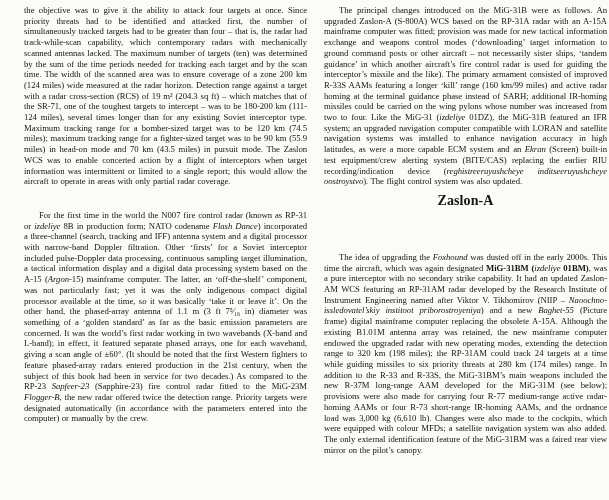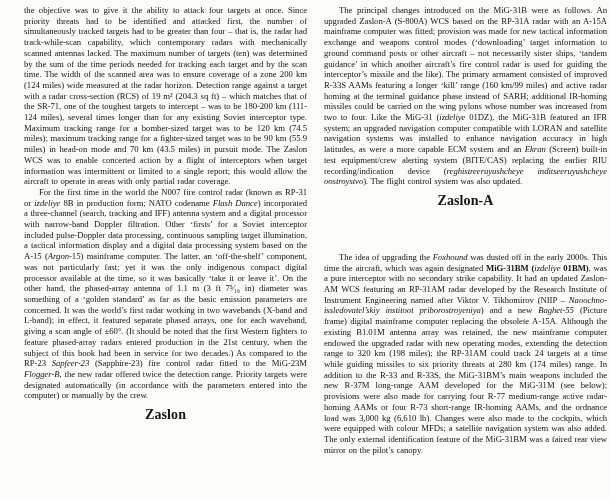--- a/index.html
+++ b/index.html
@@ -17,21 +17,21 @@
   .col{width:283px;flex:0 0 283px;}
   .para{
     margin:0;
     font-size:8.7px;
     line-height:10.7px;
     text-align:justify;
     letter-spacing:-0.05px;
     word-spacing:0.4px;
   }
   .para.indent{text-indent:15px;}
-  .para + .para{margin-top:0;}
+  .para + .para{margin-top:23px;}
   .heading{
     margin-top:8px;
     text-align:center;
     font-weight:bold;
     font-size:14px;
     line-height:11px;
     letter-spacing:0.1px;
   }
   .section-break{margin-top:46px;}
   .s-i{font-style:italic;}
@@ -39,21 +39,20 @@
   .s-bi{font-weight:normal;font-style:italic;}
 </style>
 </head>
 <body>
 
 <div class="page">
   <div class="columns">
     <div class="col">
         <p class="para"><span>the objective was to give it the ability to attack four targets at once. Since priority threats had to be identified and attacked first, the number of simultaneously tracked targets had to be greater than four – that is, the radar had track-while-scan capability, which contemporary radars with mechanically scanned antennas lacked. The maximum number of targets (ten) was determined by the sum of the time periods needed for tracking each target and by the scan time. The width of the scanned area was to ensure coverage of a zone 200 km (124 miles) wide measured at the radar horizon. Detection range against a target with a radar cross-section (RCS) of 19 m² (204.3 sq ft) – which matches that of the SR-71, one of the toughest targets to intercept – was to be 180-200 km (111-124 miles), several times longer than for any existing Soviet interceptor type. Maximum tracking range for a bomber-sized target was to be 120 km (74.5 miles); maximum tracking range for a fighter-sized target was to be 90 km (55.9 miles) in head-on mode and 70 km (43.5 miles) in pursuit mode. The Zaslon WCS was to enable concerted action by a flight of interceptors when target information was intermittent or limited to a single report; this would allow the aircraft to operate in areas with only partial radar coverage.</span></p>
         <p class="para indent"><span>For the first time in the world the N007 fire control radar (known as RP-31 or </span><span class="s-i">izdeliye</span><span> 8B in production form; NATO codename </span><span class="s-i">Flash Dance</span><span>) incorporated a three-channel (search, tracking and IFF) antenna system and a digital processor with narrow-band Doppler filtration. Other ‘firsts’ for a Soviet interceptor included pulse-Doppler data processing, continuous sampling target illumination, a tactical information display and a digital data processing system based on the A-15 (</span><span class="s-i">Argon</span><span>-15) mainframe computer. The latter, an ‘off-the-shelf’ component, was not particularly fast; yet it was the only indigenous compact digital processor available at the time, so it was basically ‘take it or leave it’. On the other hand, the phased-array antenna of 1.1 m (3 ft 7⁵⁄₁₆ in) diameter was something of a ‘golden standard’ as far as the basic emission parameters are concerned. It was the world’s first radar working in two wavebands (X-band and L-band); in effect, it featured separate phased arrays, one for each waveband, giving a scan angle of ±60°. (It should be noted that the first Western fighters to feature phased-array radars entered production in the 21st century, when the subject of this book had been in service for two decades.) As compared to the RP-23 </span><span class="s-i">Sapf</span><span class="s-bi">eer</span><span class="s-i">-23</span><span> (Sapphire-23) fire control radar fitted to the MiG-23M </span><span class="s-i">Flogger-B</span><span>, the new radar offered twice the detection range. Priority targets were designated automatically (in accordance with the parameters entered into the computer) or manually by the crew.</span></p>
-        <div class="heading">Zaslon</div>
       </div>
     <div class="col">
         <p class="para indent"><span>The principal changes introduced on the MiG-31B were as follows. An upgraded Zaslon-A (S-800A) WCS based on the RP-31A radar with an A-15A mainframe computer was fitted; provision was made for new tactical information exchange and weapons control modes (‘downloading’ target information to ground command posts or other aircraft – not necessarily sister ships, ‘tandem guidance’ in which another aircraft’s fire control radar is used for guiding the interceptor’s missile and the like). The primary armament consisted of improved R-33S AAMs featuring a longer ‘kill’ range (160 km/99 miles) and active radar homing at the terminal guidance phase instead of SARH; additional IR-homing missiles could be carried on the wing pylons whose number was increased from two to four. Like the MiG-31 (</span><span class="s-i">izdeliye</span><span> 01DZ), the MiG-31B featured an IFR system; an upgraded navigation computer compatible with LORAN and satellite navigation systems was installed to enhance navigation accuracy in high latitudes, as were a more capable ECM system and an </span><span class="s-i">Ek</span><span class="s-bi">ran</span><span> (Screen) built-in test equipment/crew alerting system (BITE/CAS) replacing the earlier RIU recording/indication device (</span><span class="s-i">reghist</span><span class="s-bi">ree</span><span class="s-i">ruyushcheye indit</span><span class="s-bi">see</span><span class="s-i">ruyushcheye oo</span><span class="s-bi">stroy</span><span class="s-i">stvo</span><span>). The flight control system was also updated.</span></p>
         <div class="heading">Zaslon-A</div>
         <p class="para indent section-break"><span>The idea of upgrading the </span><span class="s-i">Foxhound</span><span> was dusted off in the early 2000s. This time the aircraft, which was again designated </span><span class="s-b">MiG-31BM (</span><span class="s-bi">izdeliye</span><span class="s-b"> 01BM)</span><span>, was a pure interceptor with no secondary strike capability. It had an updated Zaslon-AM WCS featuring an RP-31AM radar developed by the Research Institute of Instrument Engineering named after Viktor V. Tikhomirov (NIIP – </span><span class="s-i">Na</span><span class="s-bi">oo</span><span class="s-i">chno-is</span><span class="s-bi">sle</span><span class="s-i">dovatel’skiy insti</span><span class="s-bi">toot</span><span class="s-i"> priborostro</span><span class="s-bi">ye</span><span class="s-i">niya</span><span>) and a new </span><span class="s-i">Ba</span><span class="s-bi">ghet</span><span class="s-i">-55</span><span> (Picture frame) digital mainframe computer replacing the obsolete A-15A. Although the existing B1.01M antenna array was retained, the new mainframe computer endowed the upgraded radar with new operating modes, extending the detection range to 320 km (198 miles); the RP-31AM could track 24 targets at a time while guiding missiles to six priority threats at 280 km (174 miles) range. In addition to the R-33 and R-33S, the MiG-31BM’s main weapons included the new R-37M long-range AAM developed for the MiG-31M (see below); provisions were also made for carrying four R-77 medium-range active radar-homing AAMs or four R-73 short-range IR-homing AAMs, and the ordnance load was 3,000 kg (6,610 lb). Changes were also made to the cockpits, which were equipped with colour MFDs; a satellite navigation system was also added. The only external identification feature of the MiG-31BM was a faired rear view mirror on the pilot’s canopy.</span></p>
       </div>
   </div>
 </div>
 
 </body></html>

